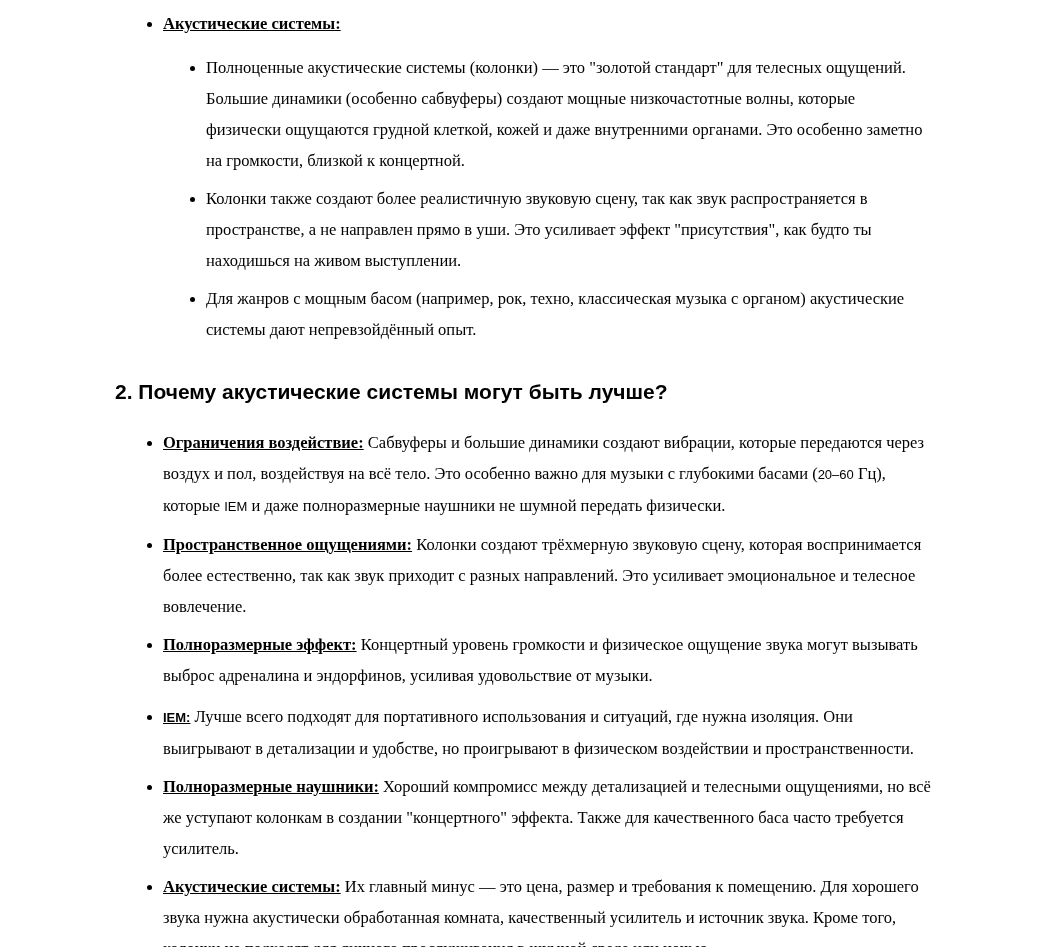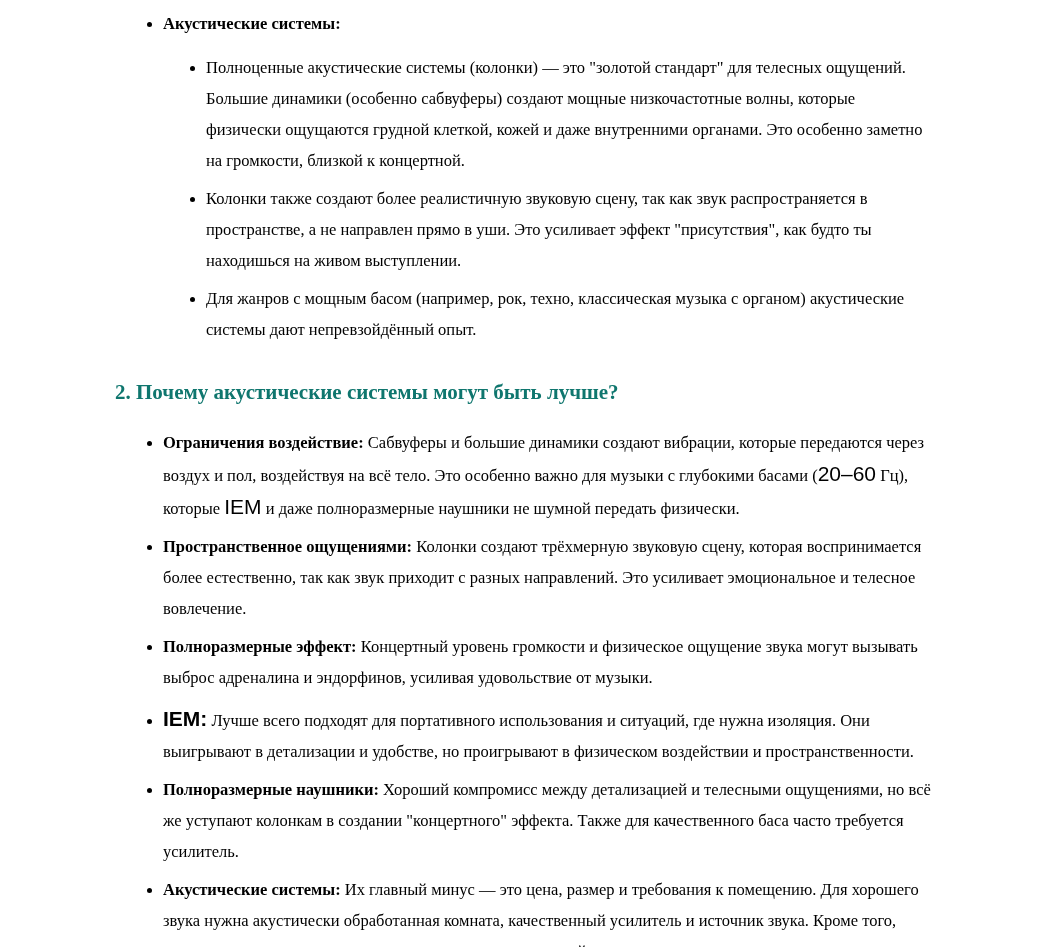--- a/index.html
+++ b/index.html
@@ -20,31 +20,31 @@
     list-style-type: disc;
   }
   ul.sub-list {
     margin: 13px;
     padding-left: 30px;
     list-style-type: disc;
   }
   li { margin-bottom: 7px; }
   li::marker { font-size: 0.95em; }
   h3.section-heading {
-    font-family: Liberation Serif, serif;
+    font-family: Liberation Sans, sans-serif;
     font-weight: 700;
     font-size: 21px;
     line-height: 30px;
-    color: #0f766e;
+    color: #000000;
     margin: 32px 0 20px 0;
   }
-  .bold { font-weight: bold; }
+  .bold { font-weight: bold; text-decoration: underline; }
   .sans {
     font-family: "Liberation Sans", "DejaVu Sans", sans-serif;
-    font-size: 21px;
+    font-size: 13px;
   }
 </style>
 </head>
 <body>
 
 <div class="doc">
 
   <ul class="top-list">
     <li>
       <span><span class="bold">Акустические системы:</span></span>

